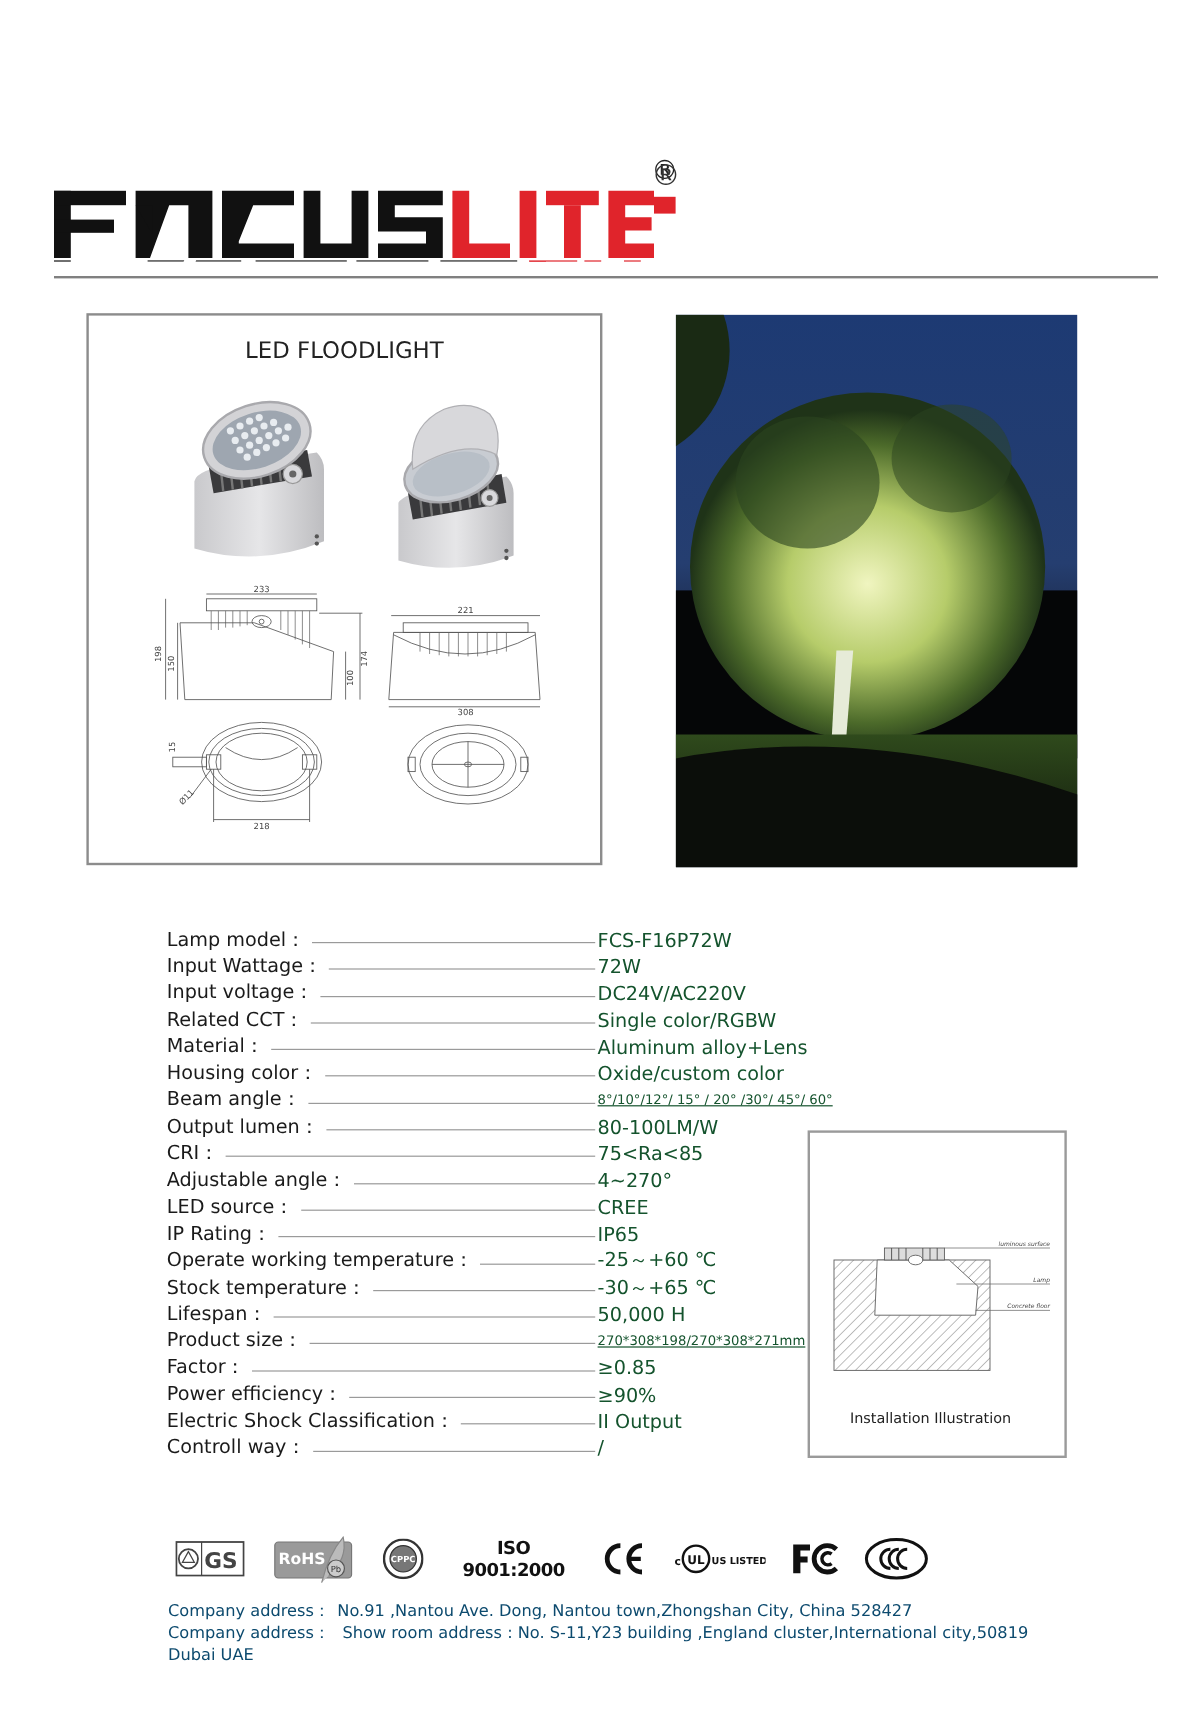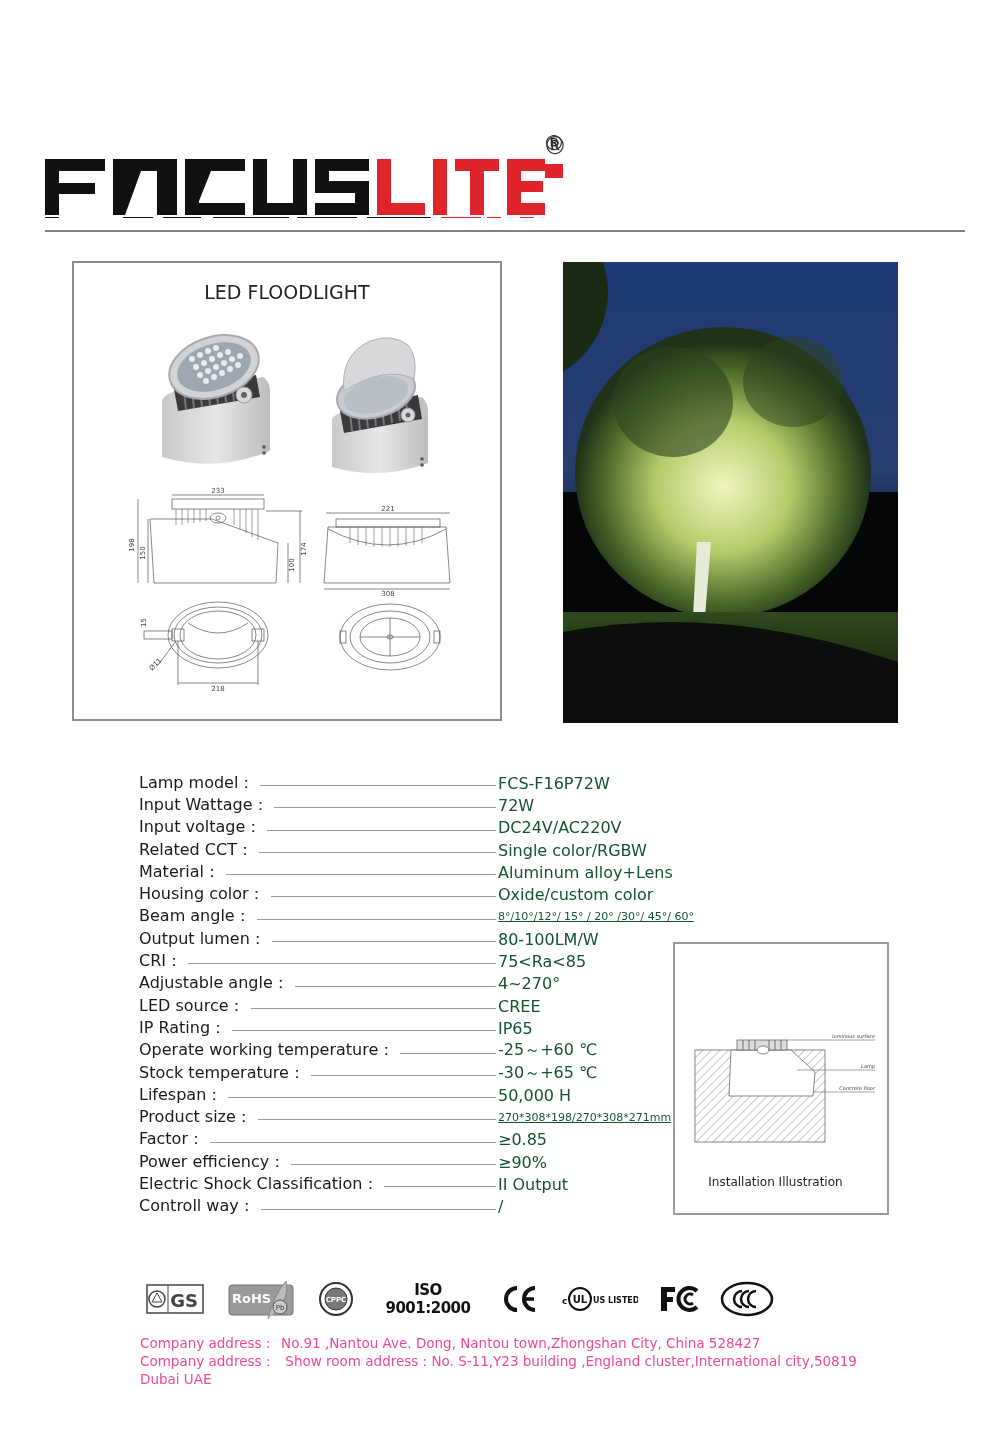--- a/index.html
+++ b/index.html
@@ -30,21 +30,21 @@
 
   
   .install { position:absolute; left:673px; top:942px; width:216px; height:273px; border:2px solid #9a9a9a; box-sizing:border-box; }
   .install-caption { position:absolute; left:0; right:11px; bottom:24px; text-align:center; font-size:12px; color:#222; }
 
   
   .certs { position:absolute; left:140px; top:1278px; width:640px; height:42px; }
   .cert { position:absolute; top:0; height:42px; display:flex; align-items:center; justify-content:center;text-align:center; }
 
   
-  .address { position:absolute; left:140px; top:1334px; width:740px; font-size:13.5px; line-height:18px; color:#ec4899; }
+  .address { position:absolute; left:140px; top:1334px; width:740px; font-size:13.5px; line-height:18px; color:#0c4a6e; }
   .address .lbl { margin-right:6px; }
 </style>
 </head>
 <body>
 
 <div class="logo">
   <svg width="520" height="72" viewBox="0 0 520 72">
 
     <g fill="#111">
       <rect x="0" y="14" width="14" height="54"></rect>

